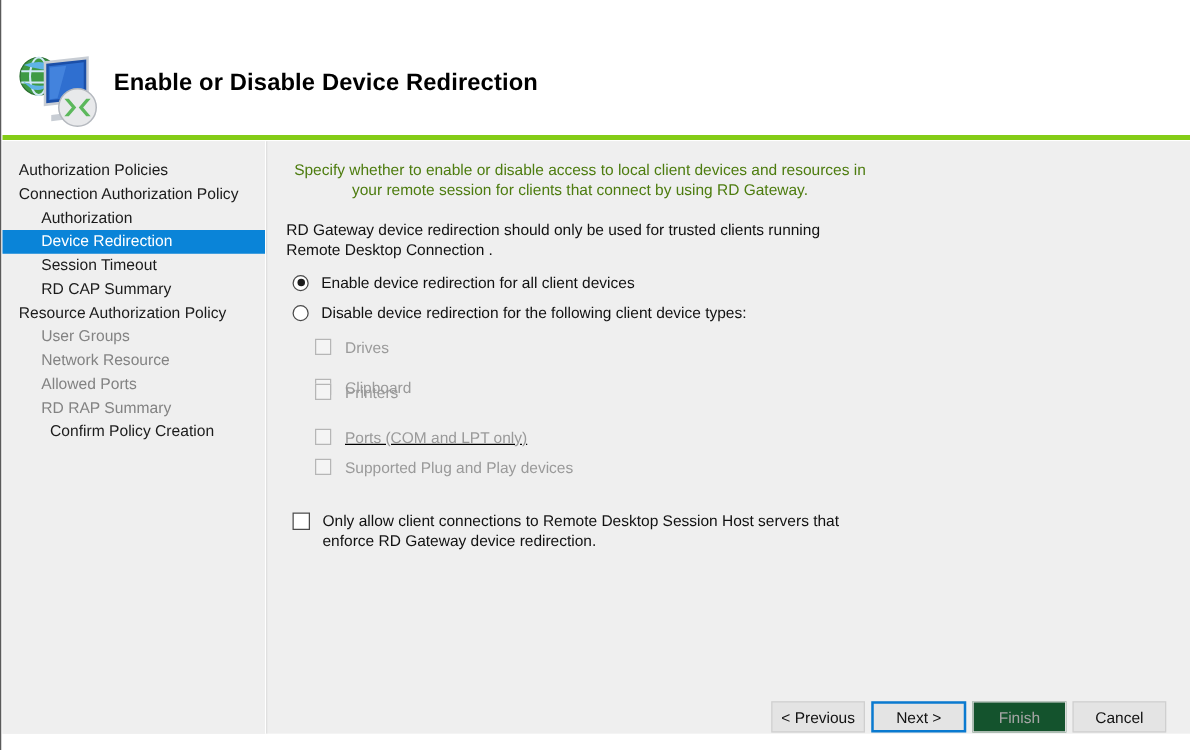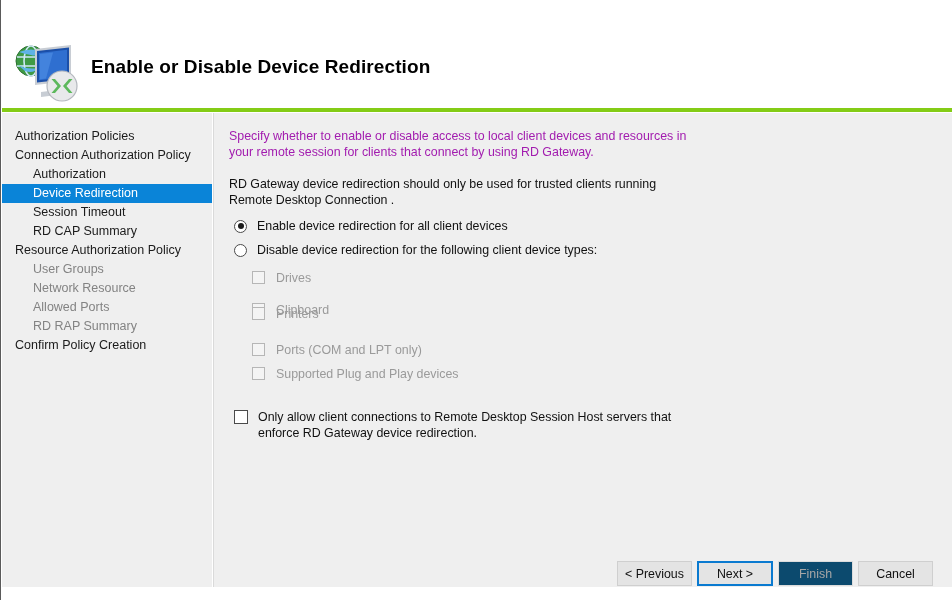--- a/index.html
+++ b/index.html
@@ -146,22 +146,23 @@
     width: 738px;
     height: 474px;
     background: #efefef;
   }
   .intro-p1 {
     position: absolute;
     left: 15px;
     top: 15px;
     width: 470px;
     font-size: 12.4px;
-    color: #a21caf;
+    color: #4d7c0f;
     line-height: 16px;
+    text-align: center;
   }
   .intro-p2 {
     position: absolute;
     left: 15px;
     top: 63px;
     width: 470px;
     font-size: 12.4px;
     color: #111111;
     line-height: 16px;
   }
@@ -265,21 +266,21 @@
     align-items: center;
     justify-content: center;
     padding: 0;
   }
   .btn.default {
     border: 2px solid #0a7ad0;
     background: #e4e4e4;
   }
   .btn.disabled {
     color: #a6a6a6;
-    background: #0c4a6e;
+    background: #14532d;
     border-color: #dcdcdc;
   }
 </style>
 </head>
 <body>
 
 <div class="window">
 
 
   <div class="header">
@@ -337,21 +338,21 @@
         </div>
       <div class="nav-item indent disabled" style="top:166px;">
           <span class="nav-label">Network Resource</span>
         </div>
       <div class="nav-item indent disabled" style="top:185px;">
           <span class="nav-label">Allowed Ports</span>
         </div>
       <div class="nav-item indent disabled" style="top:204px;">
           <span class="nav-label">RD RAP Summary</span>
         </div>
-      <div class="nav-item" style="top:223px;">
+      <div class="nav-item" style="top:223px;padding-left:25px;">
           <span class="nav-label">Confirm Policy Creation</span>
         </div>
     </div>
     <div class="sidebar-divider"></div>
     <div class="sidebar-divider2"></div>
 
     <div class="content">
       <div class="intro-p1">Specify whether to enable or disable access to local client devices and resources in your remote session for clients that connect by using RD Gateway.</div>
       <div class="intro-p2">RD Gateway device redirection should only be used for trusted clients running Remote Desktop Connection .</div>
 
@@ -370,21 +371,21 @@
         <span class="check-label">Drives</span>
       </div>
       <div class="check-row" style="top:188px;justify-content:center;">
         <span class="checkbox"></span>
         <span class="check-label">Clipboard</span>
       </div>
       <div class="check-row" style="top:192px;text-align:center;">
         <span class="checkbox"></span>
         <span class="check-label">Printers</span>
       </div>
-      <div class="check-row" style="top:228px;">
+      <div class="check-row" style="top:228px;text-decoration:underline;">
         <span class="checkbox"></span>
         <span class="check-label">Ports (COM and LPT only)</span>
       </div>
       <div class="check-row" style="top:252px;">
         <span class="checkbox"></span>
         <span class="check-label">Supported Plug and Play devices</span>
       </div>
 
       <div class="enforce-row" style="top:296px;">
         <span class="checkbox"></span>

